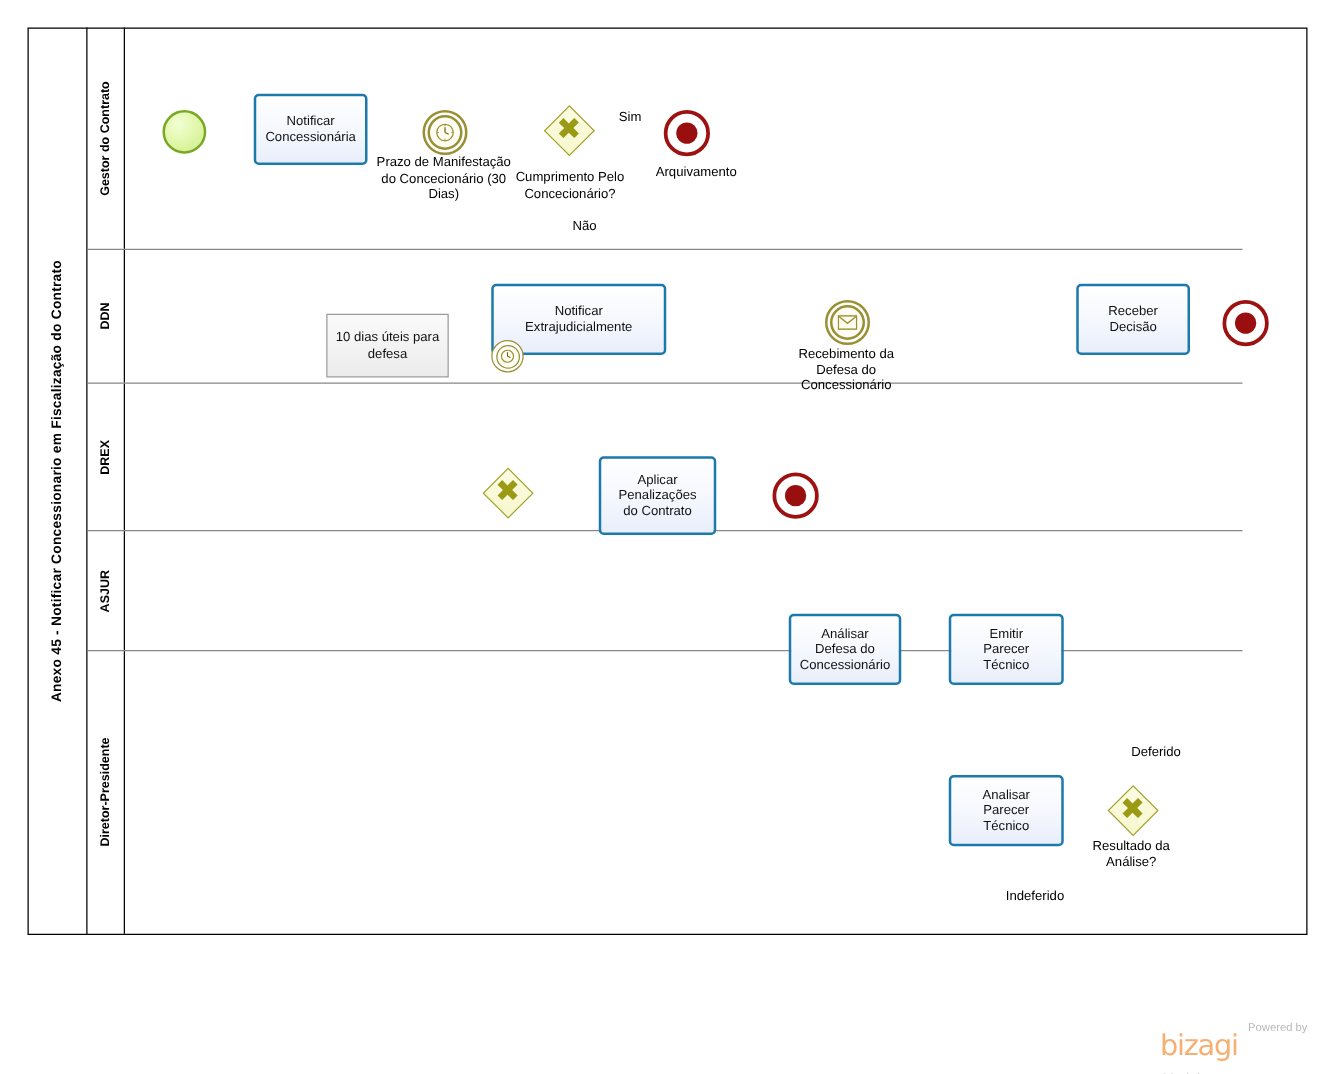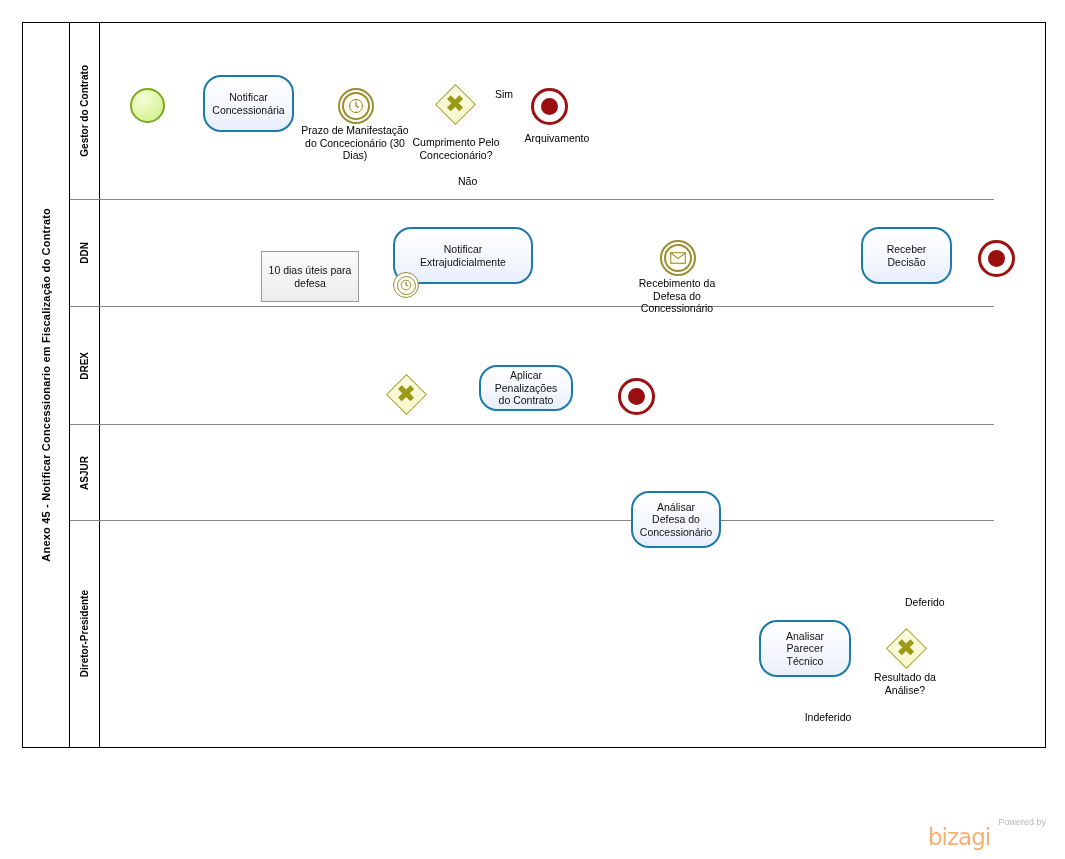--- a/index.html
+++ b/index.html
@@ -22,21 +22,21 @@
         border-bottom:1px solid #888;}
   .lane.last{border-bottom:none;}
   .lane-label{position:absolute;left:0;top:0;width:30px;height:100%;
         border-right:1px solid #000;box-sizing:border-box;
         display:flex;align-items:center;justify-content:center;}
   .lane-label span{writing-mode:vertical-rl;transform:rotate(180deg);
         font-size:10px;font-weight:bold;color:#000;white-space:nowrap;}
 
   
   .task{position:absolute;box-sizing:border-box;border:2px solid #1c79ab;
-        border-radius:18px;
+        border-radius:4px;
         background:linear-gradient(to bottom,#ffffff 0%,#f4f7fd 55%,#e8eefb 100%);
         display:flex;align-items:center;justify-content:center;text-align:center;
         font-size:10.5px;color:#111;line-height:12.5px;padding:2px 16px;
         box-shadow:0 0 0 0 rgba(0,0,0,0);}
   .start-event{position:absolute;width:31px;height:31px;border-radius:50%;
         border:2px solid #7aa822;
         background:radial-gradient(circle at 35% 30%,#f2ffd4 0%,#ddf5a3 60%,#cdeb8c 100%);}
   .end-event{position:absolute;width:31px;height:31px;border-radius:50%;
         border:3px solid #9e1111;background:#fff;
         display:flex;align-items:center;justify-content:center;}
@@ -231,32 +231,35 @@
 
   <div class="end-event" style="left:978px;top:240px;">
     <i></i>
   </div>
 
   <div class="gateway" style="left:387px;top:375px;">
     <div class="dia"></div>
     <div class="x">✖</div>
   </div>
 
-  <div class="task" style="left:479px;top:365px;width:94px;height:46px;">
+  <div class="task" style="left:479px;top:365px;width:94px;height:63px;">
     <span>Aplicar Penalizações do Contrato</span>
   </div>
 
   <div class="end-event" style="left:618px;top:378px;">
     <i></i>
   </div>
 
   <div class="task" style="left:631px;top:491px;width:90px;height:57px;">
     <span>Análisar Defesa do Concessionário</span>
   </div>
 
+  <div class="task" style="left:759px;top:491px;width:92px;height:57px;">
+    <span>Emitir Parecer Técnico</span>
+  </div>
 
   <div class="task" style="left:759px;top:620px;width:92px;height:57px;">
     <span>Analisar Parecer Técnico</span>
   </div>
 
   <div class="gateway" style="left:887px;top:629px;">
     <div class="dia"></div>
     <div class="x">✖</div>
   </div>
   <div class="lbl" style="left:853px;top:671px;width:104px;">Resultado da Análise?</div>

